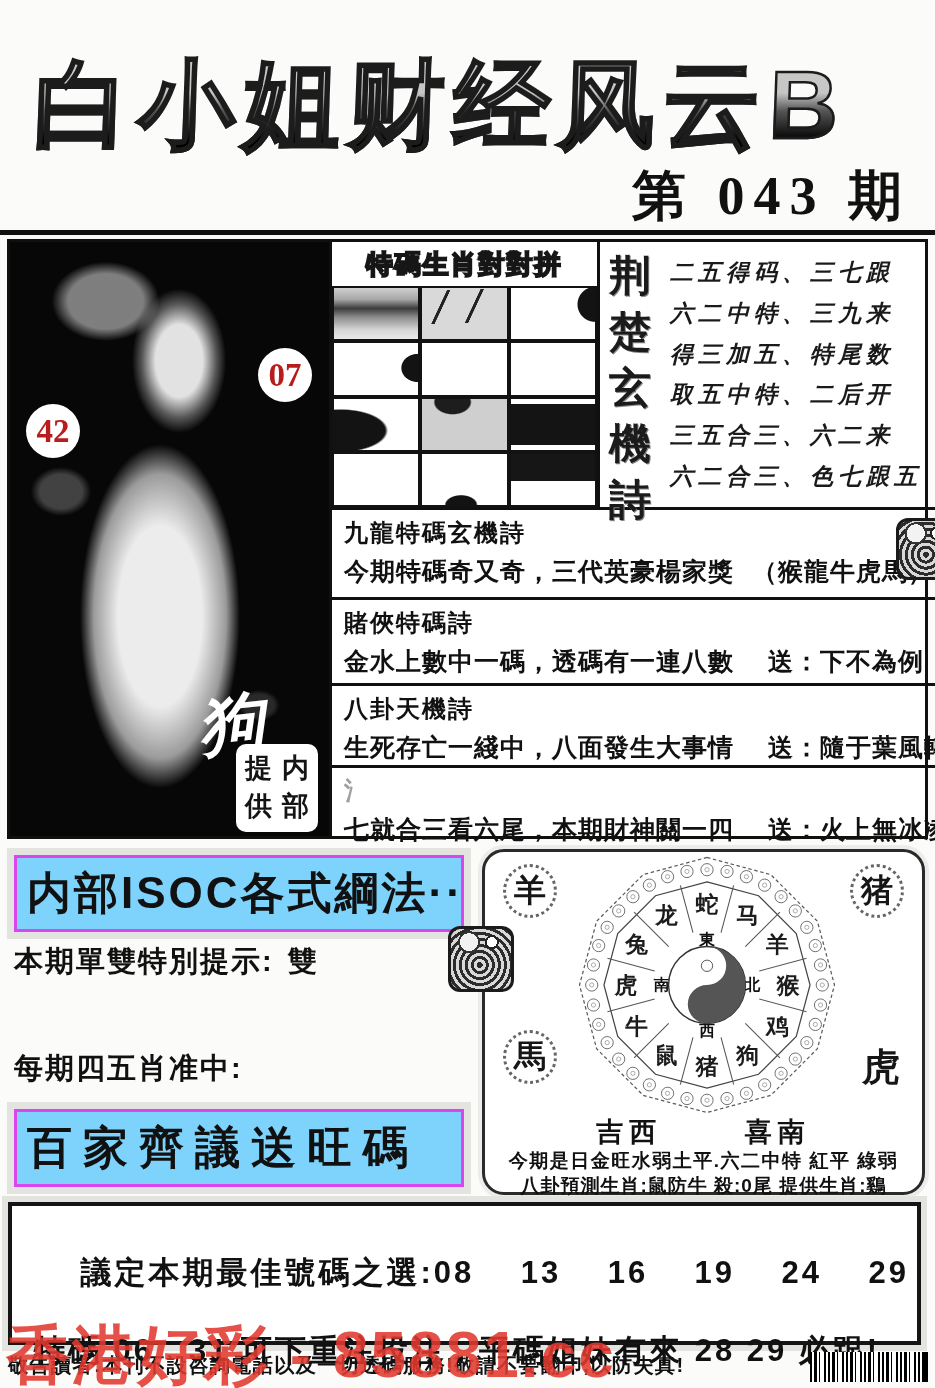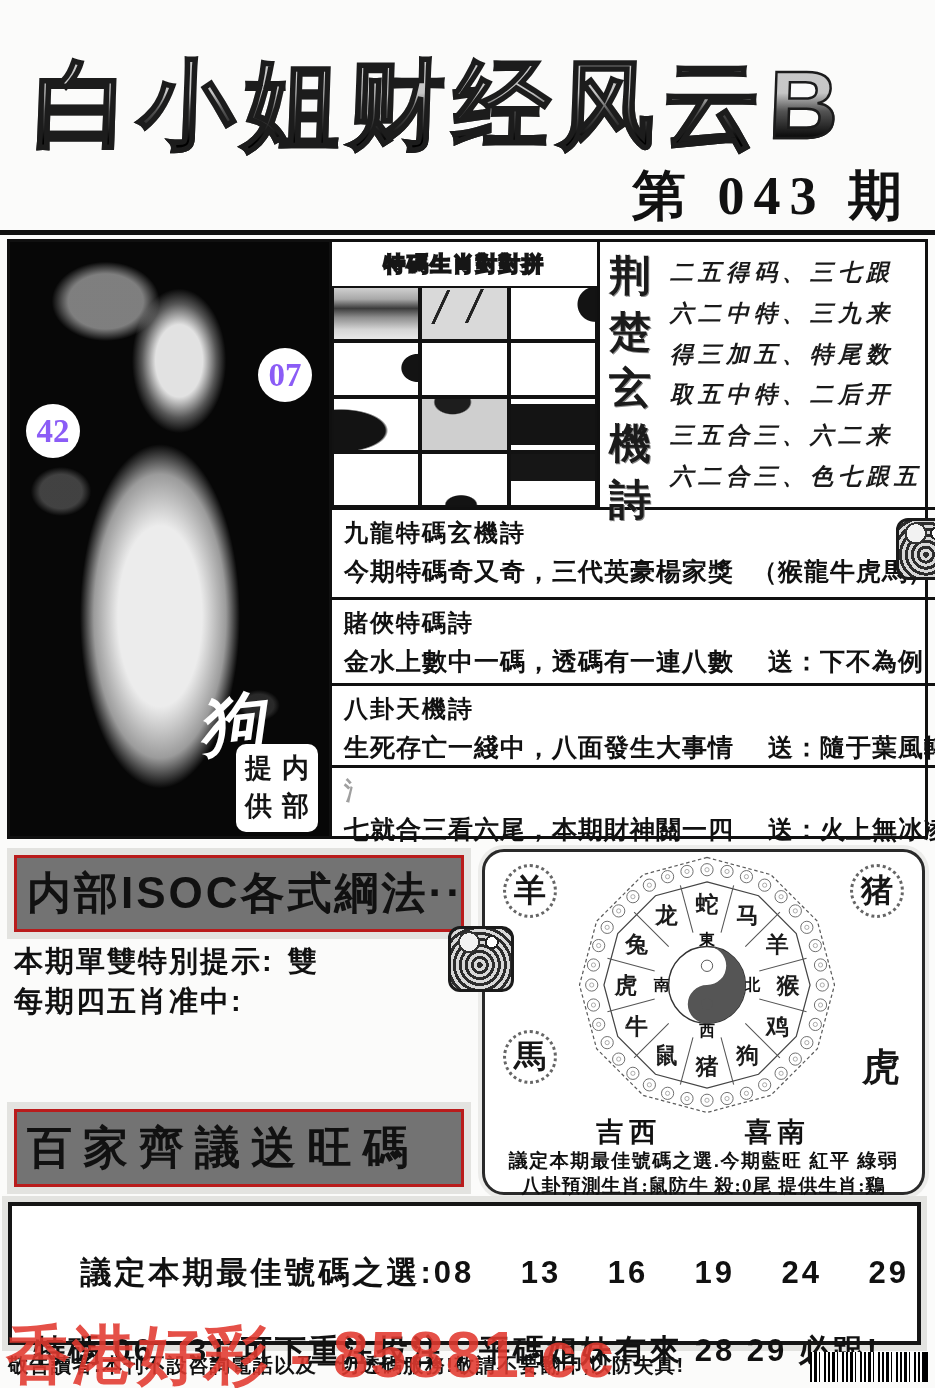--- a/index.html
+++ b/index.html
@@ -37,21 +37,21 @@
     background:
       radial-gradient(ellipse 62px 95px at 53% 20%, #e2e2e2 0 38%, rgba(205,205,205,.4) 60%, transparent 76%),
       radial-gradient(ellipse 100px 215px at 47% 63%, #ececec 0 42%, #9b9b9b 66%, transparent 80%),
       radial-gradient(ellipse 75px 55px at 30% 10%, rgba(225,225,225,.55) 0 50%, transparent 72%),
       radial-gradient(ellipse 42px 34px at 16% 42%, rgba(175,175,175,.35) 0 50%, transparent 72%),
       radial-gradient(ellipse 30px 22px at 78% 78%, rgba(120,120,120,.3) 0 50%, transparent 70%),
       #070707;
   }
   .badge {
     position:absolute; width:54px; height:54px; border-radius:50%;
-    background:#fff; color:#8b5cf6; display:flex; align-items:center; justify-content:center;
+    background:#fff; color:#b91c1c; display:flex; align-items:center; justify-content:center;
     font:700 33px "Liberation Serif","DejaVu Serif",serif;
   }
   .badge-42 { left:16px; top:162px; }
   .badge-07 { left:248px; top:106px; }
   .zodiac-script {
     position:absolute; left:188px; top:438px; color:#fff;
     font:700 italic 66px "DejaVu Serif","Liberation Serif",serif;
     transform:rotate(-6deg); letter-spacing:0;
   }
   .neibu {
@@ -61,21 +61,21 @@
     font:700 27px "Liberation Serif","DejaVu Serif",serif; color:#141414;
   }
   
   .right-col { flex:1; display:flex; flex-direction:column; }
   .top-row { height:268px; flex:none; display:flex; border-bottom:3px solid #101010; }
 
   
   .puzzle { width:268px; flex:none; border-right:3px solid #101010; display:flex; flex-direction:column; }
   .puzzle-title {
     height:44px; display:flex; align-items:center; justify-content:center;
-    font-size:21px; font-weight:900; letter-spacing:2px; white-space:nowrap;
+    font-size:26px; font-weight:900; letter-spacing:2px; white-space:nowrap;
     color:#fff; -webkit-text-stroke:2px #161616; text-shadow:0 0 1px #000;
   }
   .pgrid { flex:1; display:grid; grid-template-columns:repeat(3,1fr); grid-template-rows:repeat(4,1fr); }
   .pcell { border:2px solid #121212; background:#fff; }
   .pc1 { background:linear-gradient(180deg,#cfcfcf 0%,#a8a8a8 22%,#3c3c3c 40%,#8e8e8e 58%,#d6d6d6 82%,#e8e8e8 100%); }
   .pc2 { background:
       linear-gradient(115deg, transparent 30%, #222 31% 36%, transparent 37%) 18% 10%/40px 34px no-repeat,
       linear-gradient(115deg, transparent 40%, #222 41% 46%, transparent 47%) 80% 8%/40px 34px no-repeat,
       #d9d9d9; }
   .pc3 { background:radial-gradient(circle at 100% 32%, #131313 0 17px, transparent 18px) #fff; }
@@ -117,47 +117,47 @@
       radial-gradient(circle at 68% 22%, #fff 0 5px, #222 5px 7px, transparent 7px),
       radial-gradient(circle at 30% 22%, #f2f2f2 0 9px, #333 9px 11px, transparent 11px),
       repeating-radial-gradient(circle at 48% 60%, #2c2c2c 0 3px, #d8d8d8 3px 6px);
   }
   .stamp-row1 { position:absolute; right:4px; top:8px; width:62px; height:62px; }
   .stamp-mid { position:absolute; left:448px; top:926px; width:66px; height:66px; z-index:6; background-color:#fff; }
 
   
   .left-panel { position:absolute; left:8px; top:847px; width:462px; height:348px; display:flex; flex-direction:column; }
   .boxed {
-    border:3px solid #b91c1c; box-shadow:0 0 0 7px #e3e3e0; background:#737373;
+    border:3px solid #d946ef; box-shadow:0 0 0 7px #e3e3e0; background:#7dd3fc;
     padding:6px 10px; white-space:nowrap;
   }
   .lp-header { margin:8px 6px 0; font-size:44px; font-weight:900; letter-spacing:3px; }
   .lp-row { margin:0 6px; font-size:29px; font-weight:900; letter-spacing:2px; white-space:pre; display:flex; }
-  .lp-rows { flex:1; display:flex; flex-direction:column; justify-content:flex-start; padding:10px 0 11px; }
+  .lp-rows { flex:1; display:flex; flex-direction:column; justify-content:space-between; padding:10px 0 20px; }
   .lp-val { white-space:pre; margin-left:14px; }
   .lp-banner { margin:0 6px 8px; font-size:45px; font-weight:900; letter-spacing:11px; }
 
   
   .right-panel {
     position:absolute; left:482px; top:849px; width:443px; height:346px;
     border:3px solid #2a2a2a; border-radius:22px; background:#fff;
     box-shadow:0 0 0 4px #ececea;
   }
   .corner {
     position:absolute; width:54px; height:54px; border:3px dotted #666; border-radius:50%;
     display:flex; align-items:center; justify-content:center;
     font-size:32px; font-weight:900; color:#161616;
   }
   .c-tl { left:18px; top:12px; } .c-tr { right:18px; top:12px; }
   .c-bl { left:18px; top:178px; } .c-br { right:14px; top:188px; border:none; font-size:38px; }
   .wheel-wrap { position:absolute; left:86px; top:2px; width:272px; height:262px; }
   .luck-row { position:absolute; top:262px; left:0; width:100%; display:flex; justify-content:space-around; padding:0 70px; }
   .luck { font-size:27px; font-weight:900; letter-spacing:6px; }
   .rp-line1 { position:absolute; top:296px; width:100%; text-align:center; font-size:19px; font-weight:900; letter-spacing:1.5px; white-space:nowrap; }
-  .rp-line2 { position:absolute; top:321px; width:100%; text-align:center; font-size:19px; font-weight:900; letter-spacing:1px; white-space:nowrap;font-family:Liberation Serif, serif; }
+  .rp-line2 { position:absolute; top:321px; width:100%; text-align:center; font-size:19px; font-weight:900; letter-spacing:1px; white-space:nowrap; }
 
   
   .bottom-box {
     position:absolute; left:8px; top:1202px; width:913px; height:143px;
     border:4px solid #151515; box-shadow:0 0 0 6px #e3e3e0; background:#fff;
     padding:10px 22px 0; display:flex; flex-direction:column; justify-content:space-around;
   }
   .bb-line { font-size:31px; font-weight:900; letter-spacing:3px; white-space:pre; }
   .bb-script { font:700 italic 30px "DejaVu Serif","Liberation Serif",serif; letter-spacing:3px; }
 
@@ -392,21 +392,21 @@
         <text x="98" y="150" text-anchor="middle" dominant-baseline="central" font-size="18" font-weight="900" fill="#111">南</text>
         <circle cx="150" cy="150" r="44" fill="#fff" stroke="#333" stroke-width="1.6"></circle>
         <path d="M150,106 A44,44 0 0 1 150,194 A22,22 0 0 1 150,150 A22,22 0 0 0 150,106 Z" fill="#555"></path>
         <circle cx="150" cy="128" r="6.5" fill="#fff" stroke="#444" stroke-width="1"></circle>
         <circle cx="150" cy="172" r="6.5" fill="#555"></circle>
       </svg></div>
   <div class="luck-row">
     <span class="luck">吉西</span>
     <span class="luck">喜南</span>
   </div>
-  <div class="rp-line1">議定本期最佳號碼之選.今期藍旺 紅平 綠弱</div>
+  <div class="rp-line1">今期是日金旺水弱土平.六二中特 紅平 綠弱</div>
   <div class="rp-line2">八卦預測生肖:鼠防牛 殺:0尾  提供生肖:鷄</div>
 </div>
 
 <div class="bottom-box">
   <div class="bb-line">
     <span>議定本期最佳號碼之選:</span><span>08    13    16    19    24    29</span>
   </div>
   <div class="bb-line">特碼 06   31 可下重注投注，平碼姐妹有來 28 29 必跟!</div>
   <div class="bb-line bb-script">
     

